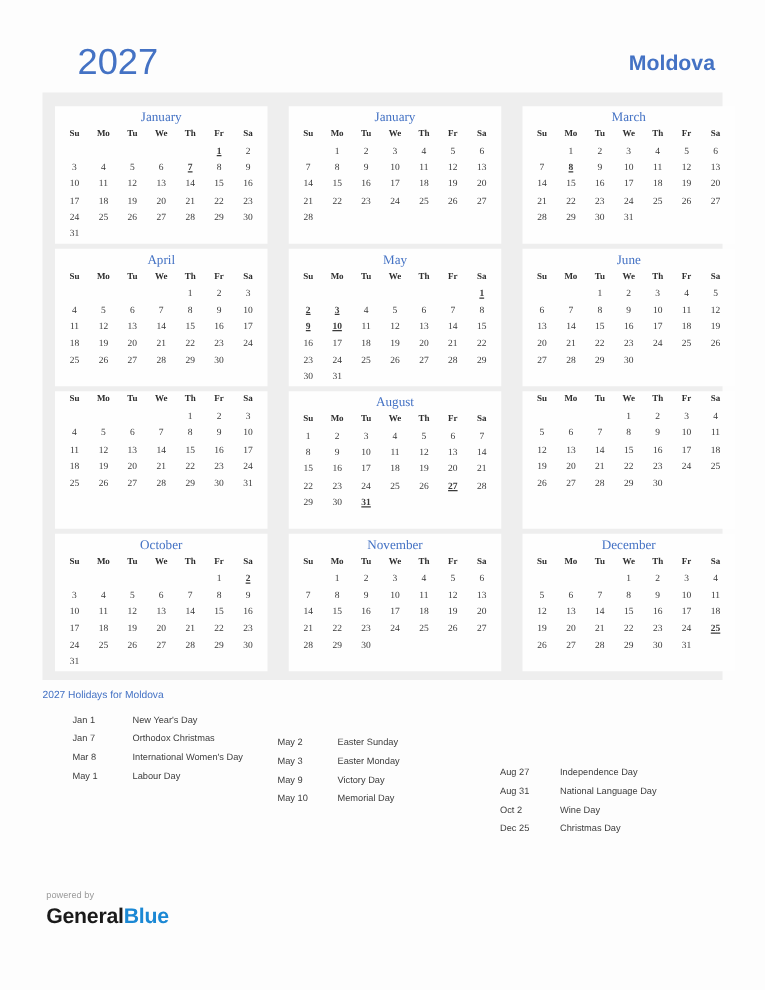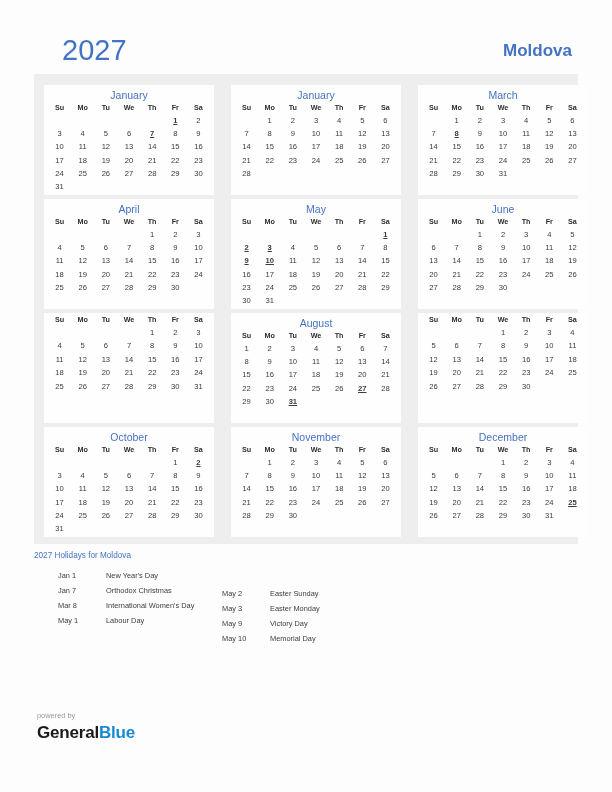--- a/index.html
+++ b/index.html
@@ -47,20 +47,21 @@
   
   .calendar-container {
     position: absolute;
     left: 34px;
     top: 74px;
     width: 544px;
     height: 470px;
     background: #eeeeee;
     box-sizing: border-box;
     padding: 0;
+    font-family: Liberation Serif, serif;
   }
   .months-grid {
     display: grid;
     grid-template-columns: repeat(3, 170px);
     grid-template-rows: repeat(4, 110px);
     column-gap: 17px;
     row-gap: 4px;
     padding: 11px 10px;
     box-sizing: border-box;
   }
@@ -995,19 +996,37 @@
         </div>
         <div class="legend-row">
           <span class="legend-date">May 9</span>
           <span class="legend-name">Victory Day</span>
         </div>
         <div class="legend-row">
           <span class="legend-date">May 10</span>
           <span class="legend-name">Memorial Day</span>
         </div>
       </div>
+      <div class="legend-col legend-col-3">
+        <div class="legend-row">
+          <span class="legend-date">Aug 27</span>
+          <span class="legend-name">Independence Day</span>
+        </div>
+        <div class="legend-row">
+          <span class="legend-date">Aug 31</span>
+          <span class="legend-name">National Language Day</span>
+        </div>
+        <div class="legend-row">
+          <span class="legend-date">Oct 2</span>
+          <span class="legend-name">Wine Day</span>
+        </div>
+        <div class="legend-row">
+          <span class="legend-date">Dec 25</span>
+          <span class="legend-name">Christmas Day</span>
+        </div>
+      </div>
     </div>
 </div>
 
 <div class="footer">
   <div class="powered-by">powered by</div>
   <div class="brand"><span class="brand-general">General</span><span class="brand-blue">Blue</span></div>
 </div>
 
 </body></html>

